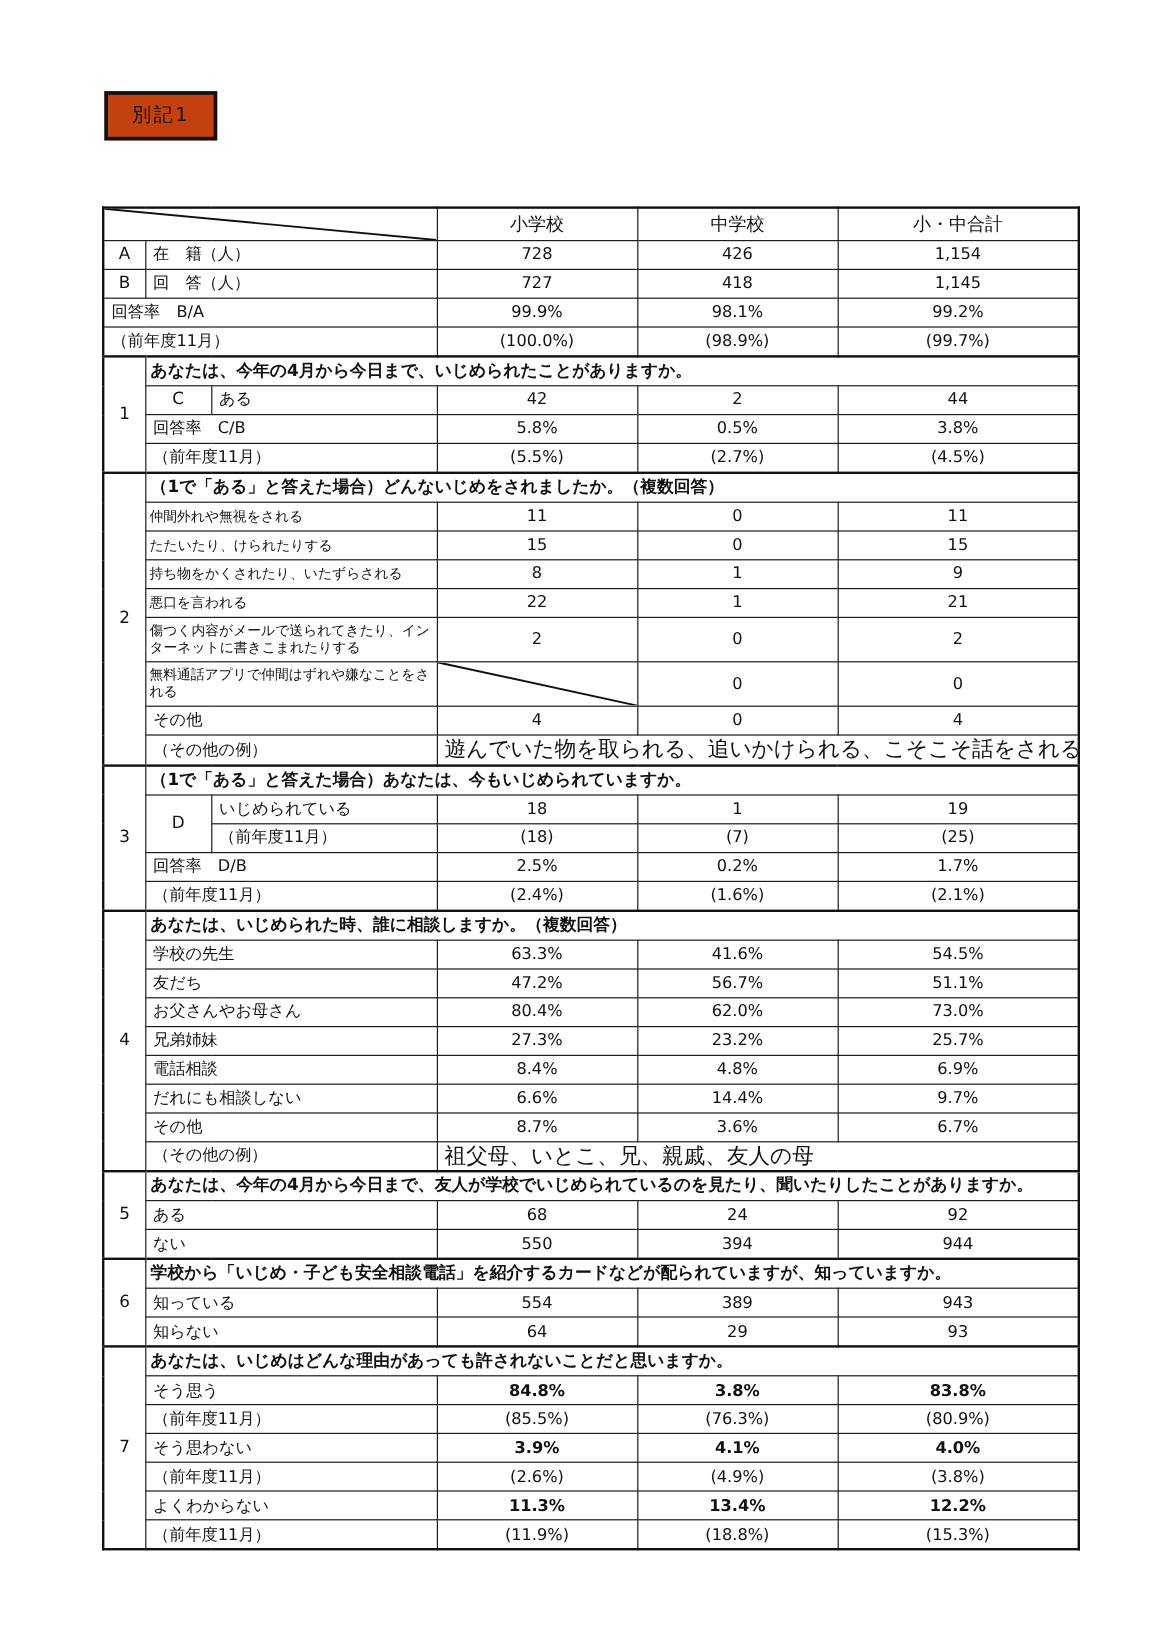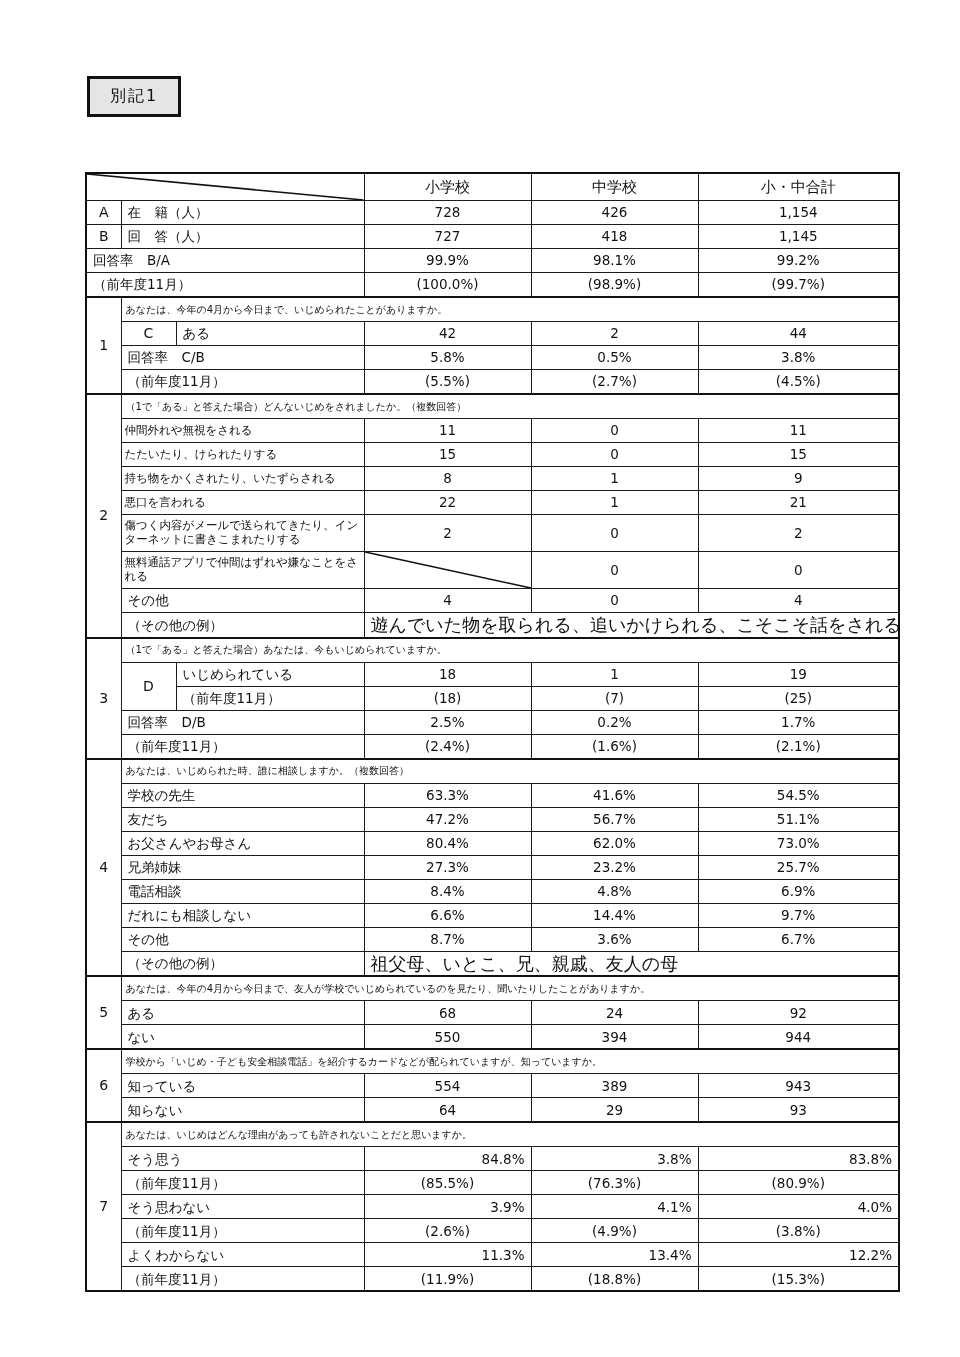--- a/index.html
+++ b/index.html
@@ -10,21 +10,21 @@
     color:#111;
     -webkit-font-smoothing:antialiased;
   }
   .page{position:relative;width:960px;height:1357px;overflow:hidden;}
 
   .tag-box{
     position:absolute;left:87px;top:76px;
     border:3px solid #111;
     padding:7px 20px;
     font-size:16px;letter-spacing:2px;
-    background:#e5e5e5;
+    background:#c2410c;
   }
   .title{
     position:absolute;left:85px;top:116px;width:813px;
     text-align:center;
     font-size:25px;font-weight:bold;letter-spacing:1px;
   }
 
   table.survey{
     position:absolute;left:85px;top:172px;
     width:813px;
@@ -41,27 +41,27 @@
     overflow:hidden;
     white-space:nowrap;
   }
   td.hdr{ text-align:center; font-size:15px; height:24px; }
   td.corner{ position:relative; padding:0; }
   td.diag{ position:relative; padding:0; }
   .diag-svg{ position:absolute; left:0; top:0; width:100%; height:100%; display:block; }
 
   td.num{ text-align:center; font-size:14px; }
   td.letter{ text-align:center; font-size:14px; }
-  td.question{ font-weight:400; font-size:10px; padding-left:4px; }
+  td.question{ font-weight:700; font-size:14px; padding-left:4px; }
   td.label-c{ text-align:left; }
   td.label-l{ text-align:left;margin-top:28px; }
   td.small{ font-size:11.5px; white-space:normal; line-height:1.18; padding-left:3px; padding-right:3px; }
   tr.tall td{ height:34px; }
   td.val{ text-align:center; }
-  td.val.b{ font-weight:normal;text-align:right; }
+  td.val.b{ font-weight:bold; }
   td.example{ text-align:left; font-size:18px; }
   tr.sec-top td{ border-top:2px solid #111; }
 </style>
 </head>
 <body>
 
 <div class="page">
 
   <div class="tag-box">
     <span>別記1</span>

